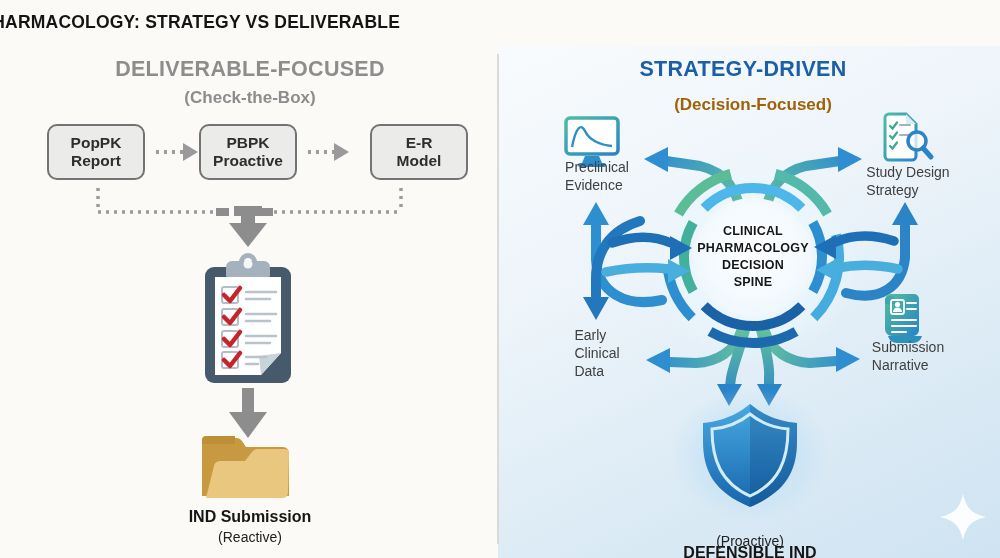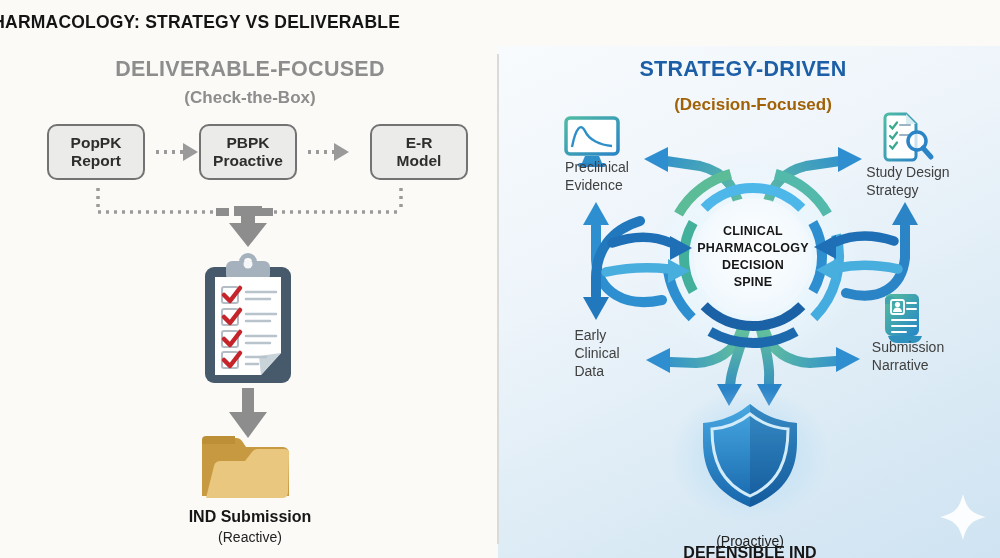--- a/index.html
+++ b/index.html
@@ -266,13 +266,13 @@
 Data</div>
 <div class="abs txt ctr node-label ml" style="left:908px;top:338px;">Submission
 Narrative</div>
 
 <div class="abs txt ml" id="hub-label">CLINICAL
 PHARMACOLOGY
 DECISION
 SPINE</div>
 
 <div class="abs txt ctr outcome" style="left:750px;top:513px;margin-top:31px;">DEFENSIBLE IND</div>
-<div class="abs txt ctr outcome-sub" style="left:750px;top:533px;text-decoration:underline;">(Proactive)</div>
+<div class="abs txt ctr outcome-sub" style="left:750px;top:533px;">(Proactive)</div>
 
 </body></html>

